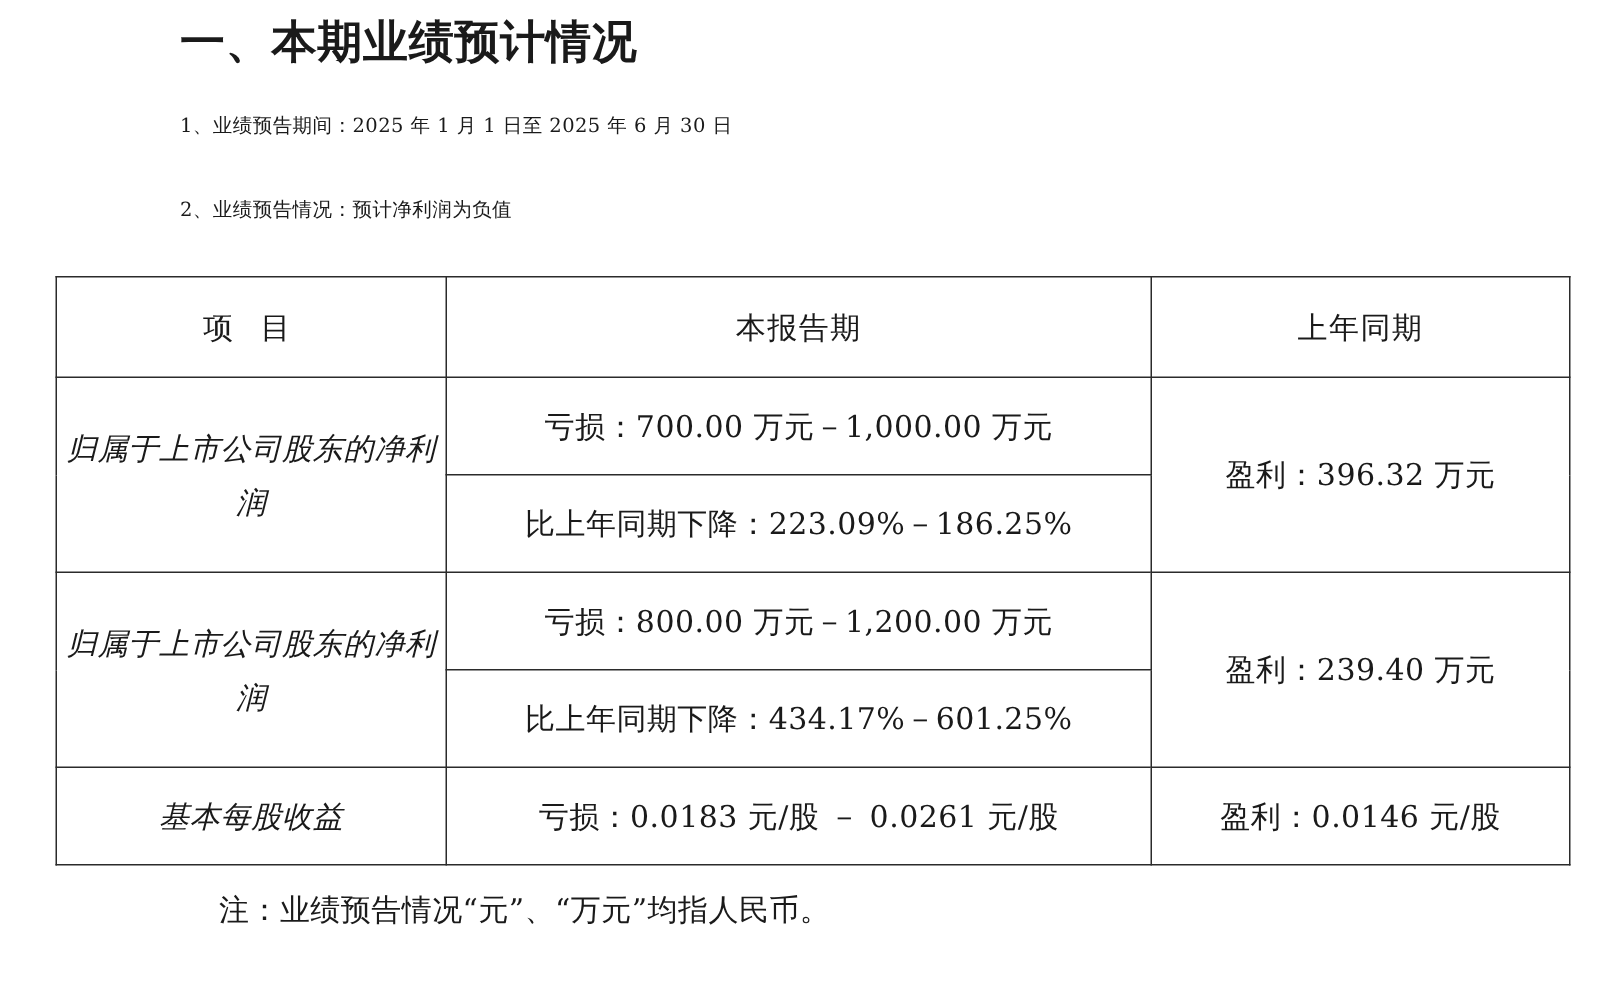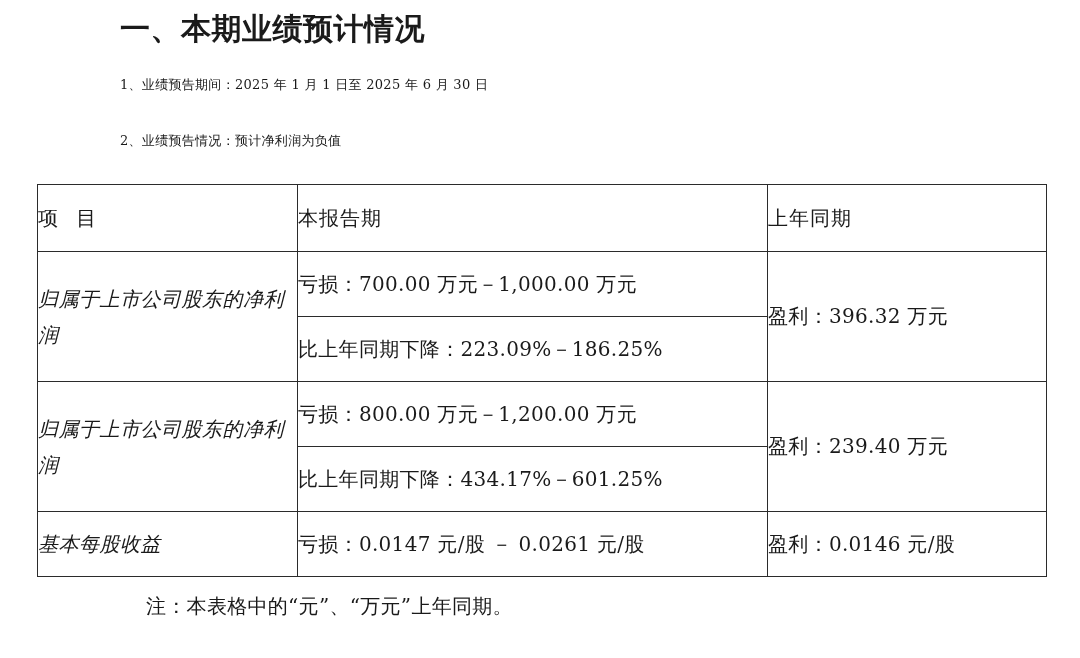--- a/index.html
+++ b/index.html
@@ -39,21 +39,21 @@
   }
   table.perf {
     border-collapse: collapse;
     width: 1009px;
     margin: 28px 0 0 1px;
     table-layout: fixed;
   }
   table.perf td, table.perf th {
     border: 1px solid #2b2b2b;
     padding: 0;
-    text-align: left;
+    text-align: center;
     vertical-align: middle;
     font-size: 20px;
     font-weight: normal;
   }
   .hdr {
     height: 66px;
     font-weight: bold;
     font-size: 21px;
     letter-spacing: 1px;
   }
@@ -121,21 +121,21 @@
         <td class="label-cell" rowspan="2">归属于上市公司股东的净利润</td>
         <td class="rowcell val-cell">亏损：800.00 万元－1,200.00 万元</td>
         <td class="val-cell" rowspan="2">盈利：239.40 万元</td>
       </tr>
       <tr>
         <td class="rowcell val-cell">比上年同期下降：434.17%－601.25%</td>
       </tr>
 
       <tr>
         <td class="rowcell label-cell">基本每股收益</td>
-        <td class="rowcell val-cell">亏损：0.0147 元/股 － 0.0261 元/股</td>
+        <td class="rowcell val-cell">亏损：0.0183 元/股 － 0.0261 元/股</td>
         <td class="rowcell val-cell">盈利：0.0146 元/股</td>
       </tr>
     </tbody>
   </table>
 
-  <div class="note">注：本表格中的“元”、“万元”上年同期。</div>
+  <div class="note">注：业绩预告情况“元”、“万元”均指人民币。</div>
 
 </div>
 
 </body></html>

